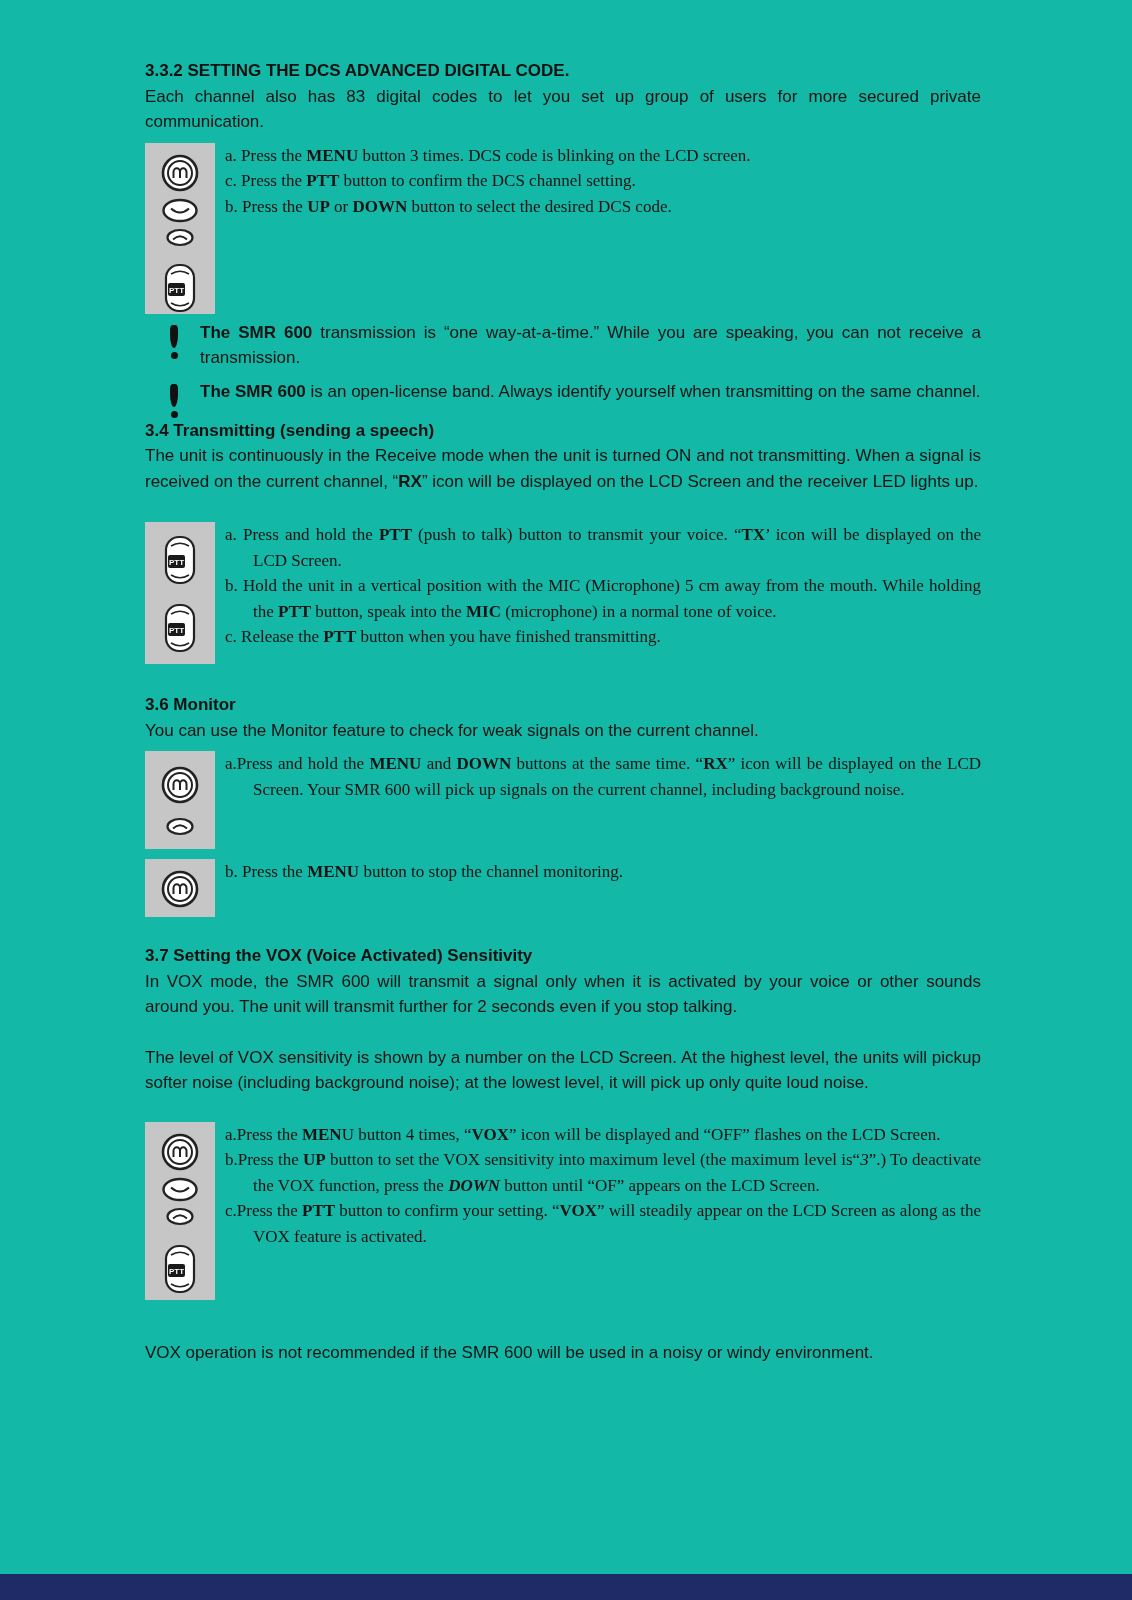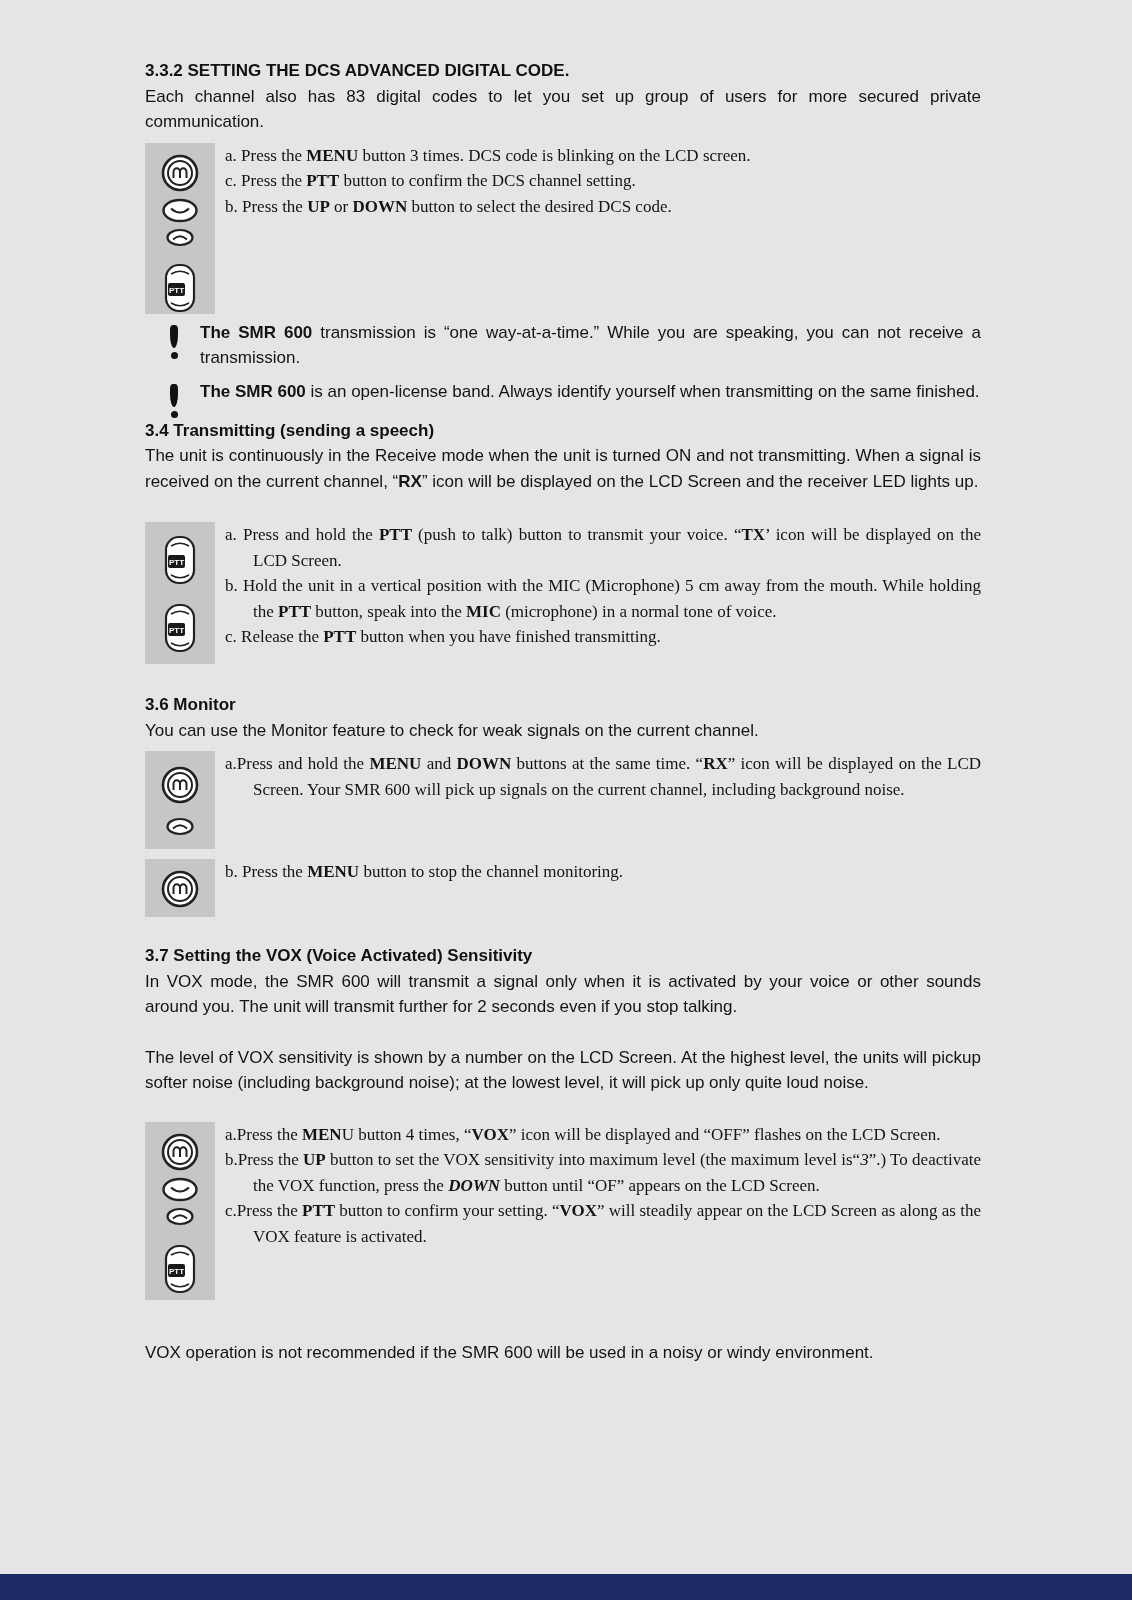--- a/index.html
+++ b/index.html
@@ -1,20 +1,20 @@
 <!DOCTYPE html>
 <html><head>
 <meta charset="utf-8">
 <style>
   * { margin:0; padding:0; box-sizing:border-box; }
   html,body { background:#ffffff; }
   .page {
     position:relative;
     width:1132px; height:1600px;
-    background:#e5e5e5;
+    background:#14b8a6;
     font-family:"Liberation Sans", sans-serif;
     font-size:17px; line-height:25.5px;
     color:#141414;
     overflow:hidden;
   }
   .content { position:absolute; left:145px; top:58px; width:836px; }
   h2 { font-size:17px; line-height:25.5px; font-weight:bold; color:#111; }
   .just { text-align:justify; }
   .b { font-weight:bold; }
   .i { font-style:italic; }
@@ -109,21 +109,21 @@
             <div class="excl-bar"></div>
             <div class="excl-dot"></div>
           </div>
         <div class="note-text"><span class="b">The SMR 600</span><span> transmission is “one way-at-a-time.” While you are speaking, you can not receive a transmission.</span></div>
       </div>
       <div class="note">
         <div class="excl">
             <div class="excl-bar"></div>
             <div class="excl-dot"></div>
           </div>
-        <div class="note-text"><span class="b">The SMR 600</span><span> is an open-license band. Always identify yourself when transmitting on the same finished.</span></div>
+        <div class="note-text"><span class="b">The SMR 600</span><span> is an open-license band. Always identify yourself when transmitting on the same channel.</span></div>
       </div>
     </section>
 
     <section class="mt-s34">
       <h2>3.4 Transmitting (sending a speech)</h2>
       <p class="just"><span>The unit is continuously in the Receive mode when the unit is turned ON and not transmitting. When a signal is received on the current channel, “</span><span class="b">RX</span><span>” icon will be displayed on the LCD Screen and the receiver LED lights up.</span></p>
     </section>
 
     <section class="mt-s35">
       <div class="row">

